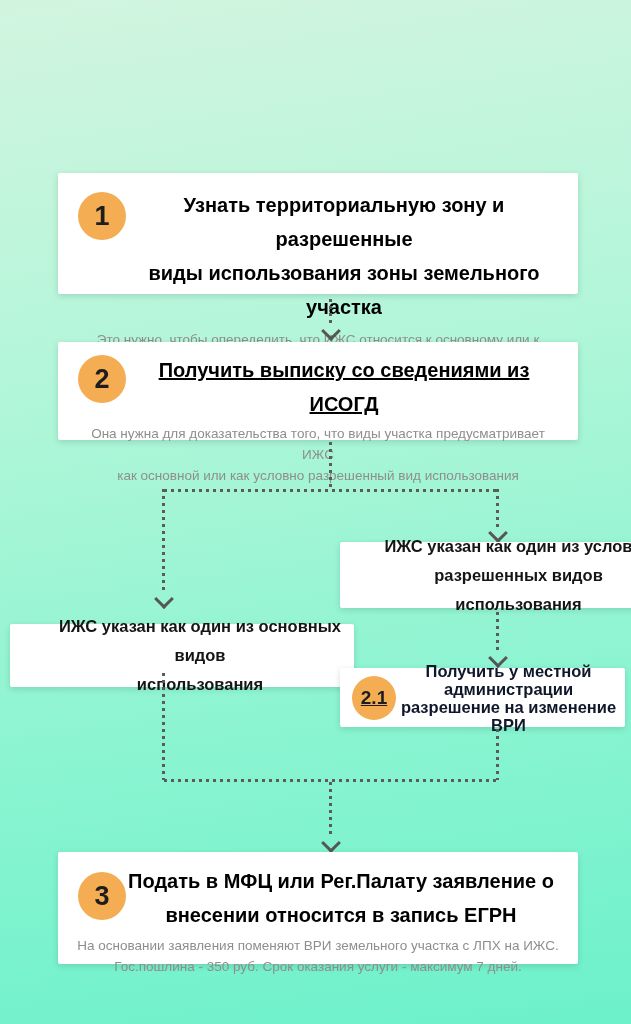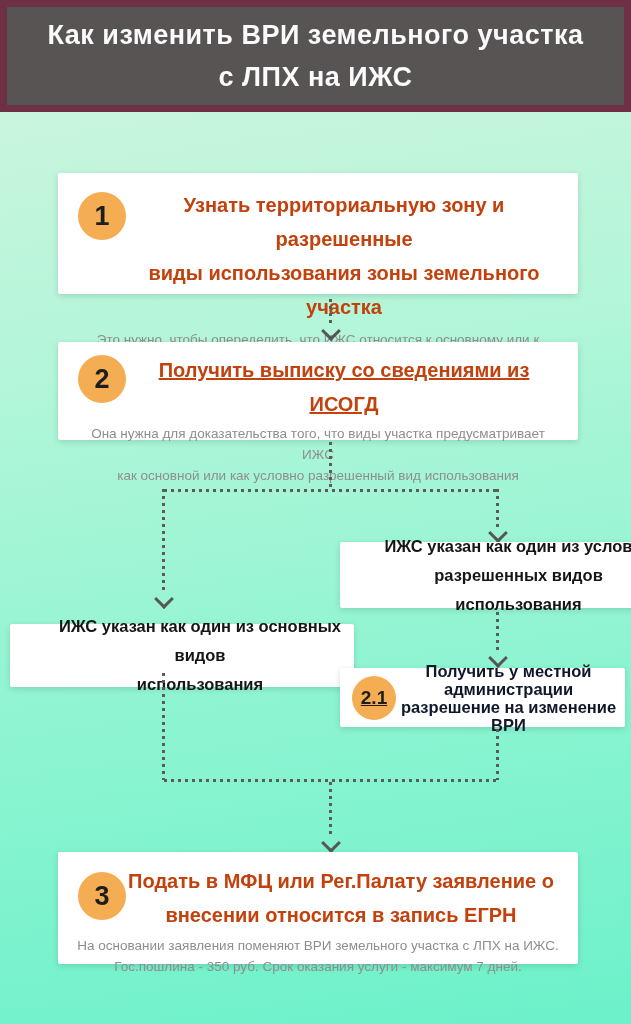--- a/index.html
+++ b/index.html
@@ -24,21 +24,21 @@
     box-shadow:0 2px 6px rgba(30,80,60,.18);
   }
   .step-circle{
     position:absolute;border-radius:50%;background:#f4ad52;
     display:flex;align-items:center;justify-content:center;
     color:#1d1d1d;font-weight:bold;
   }
   .circle-lg{width:48px;height:48px;font-size:27px;}
   .circle-sm{width:44px;height:44px;font-size:19px;}
   .step-title{
-    font-weight:bold;color:#c2410c;font-size:20px;line-height:34px;
+    font-weight:bold;color:#000000;font-size:20px;line-height:34px;
     text-align:center;white-space:pre-line;
   }
   .step-sub{
     color:#8e8e8e;font-size:13.5px;line-height:21px;text-align:center;
     white-space:pre-line;margin-top:5px;
   }
   
   .branch-box{
     position:absolute;background:#ffffff;border-radius:2px;
     box-shadow:0 2px 6px rgba(30,80,60,.18);
@@ -68,24 +68,20 @@
     display:flex;align-items:center;justify-content:center;
     font-weight:bold;color:#0f172a;font-size:16.5px;line-height:18px;
     text-align:center;white-space:pre-line;
   }
 </style>
 </head>
 <body>
 
 <div class="canvas">
 
-  <div class="header">
-    <div class="header-title">Как изменить ВРИ земельного участка
-с ЛПХ на ИЖС</div>
-  </div>
 
   <div class="step-box" style="left:58px;top:173px;width:520px;height:121px;">
     <div class="step-circle circle-lg" style="left:20px;top:19px;">
       <span>1</span>
     </div>
     <div class="step-title" style="margin:15px 14px 0 66px;">Узнать территориальную зону и разрешенные
 виды использования зоны земельного участка</div>
     <div class="step-sub" style="margin-left:16px;margin-right:16px;">Это нужно, чтобы опеределить, что ИЖС относится к основному или к условно
 разрешенному виду использования</div>
   </div>

